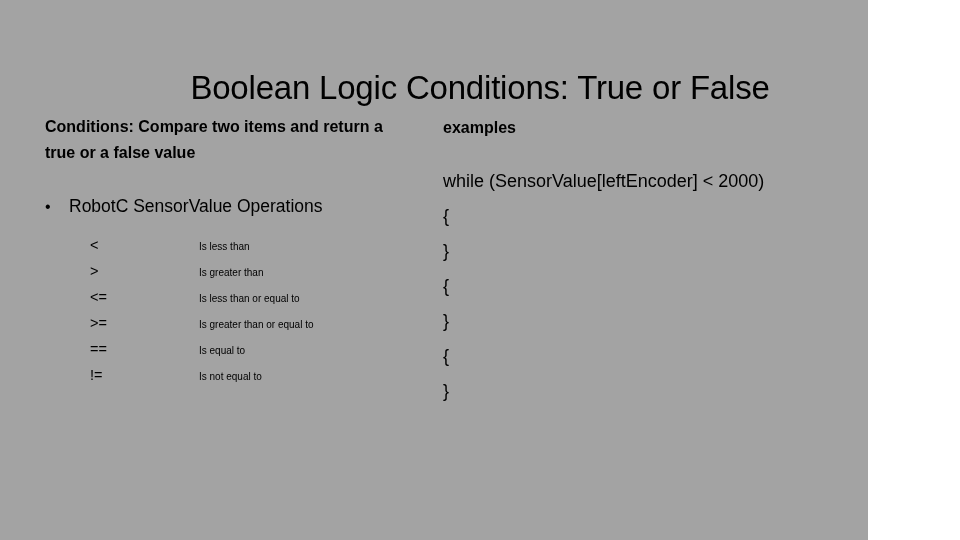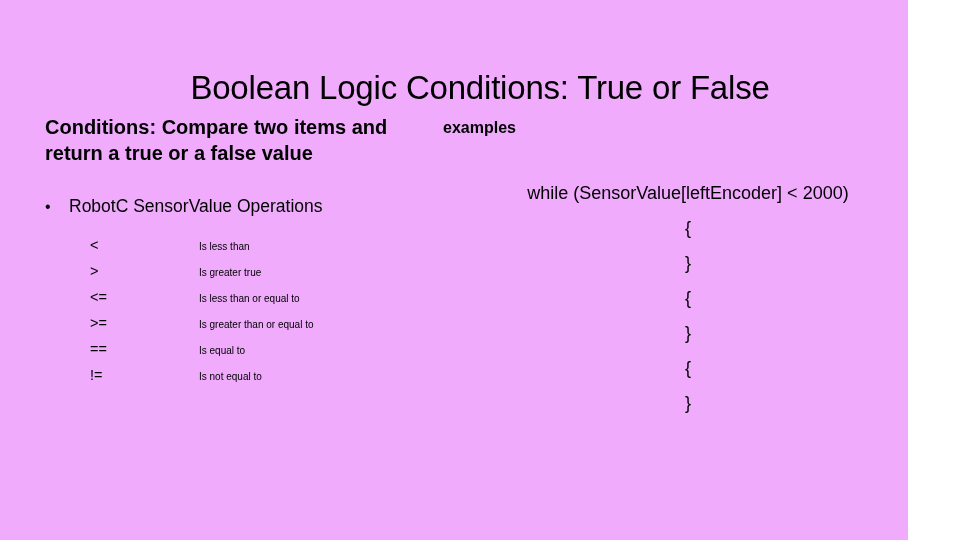--- a/index.html
+++ b/index.html
@@ -13,22 +13,21 @@
     font-family: "Liberation Sans", sans-serif;
     color: #000000;
     overflow: hidden;
     position: relative;
   }
 
   .slide {
     position: relative;
     width: 868px;
     height: 540px;
-    background: #f0abfc;
-    padding-left: 40px;
+    background: #a3a3a3;
   }
 
   
   .slide-title {
     position: absolute;
     left: 0;
     top: 46px;
     width: 960px;
     text-align: center;
     font-size: 33px;
@@ -41,21 +40,21 @@
 
   
   .left-col {
     position: absolute;
     left: 45px;
     top: 114px;
     width: 380px;
   }
 
   .lead-paragraph {
-    font-size: 20px;
+    font-size: 16px;
     font-weight: bold;
     line-height: 26px;
     color: #000000;
     width: 372px;
     margin: 0;
   }
 
   .bullet-row {
     display: flex;
     align-items: baseline;
@@ -108,22 +107,21 @@
 
   .examples-heading {
     font-size: 16px;
     font-weight: bold;
     line-height: 24px;
     color: #000000;
     margin: 0;
   }
 
   .code-block {
-    margin-top: 36px;
-    text-align: center;
+    margin-top: 24px;
   }
   .code-line {
     font-size: 18px;
     line-height: 35px;
     font-weight: 400;
     color: #000000;
     white-space: pre;
   }
 </style>
 </head>
@@ -143,21 +141,21 @@
     </div>
 
     <table class="op-table">
       <tbody>
         <tr>
           <td class="op-symbol">&lt;</td>
           <td class="op-desc">Is less than</td>
         </tr>
         <tr>
           <td class="op-symbol">&gt;</td>
-          <td class="op-desc">Is greater true</td>
+          <td class="op-desc">Is greater than</td>
         </tr>
         <tr>
           <td class="op-symbol">&lt;=</td>
           <td class="op-desc">Is less than or equal to</td>
         </tr>
         <tr>
           <td class="op-symbol">&gt;=</td>
           <td class="op-desc">Is greater than or equal to</td>
         </tr>
         <tr>

